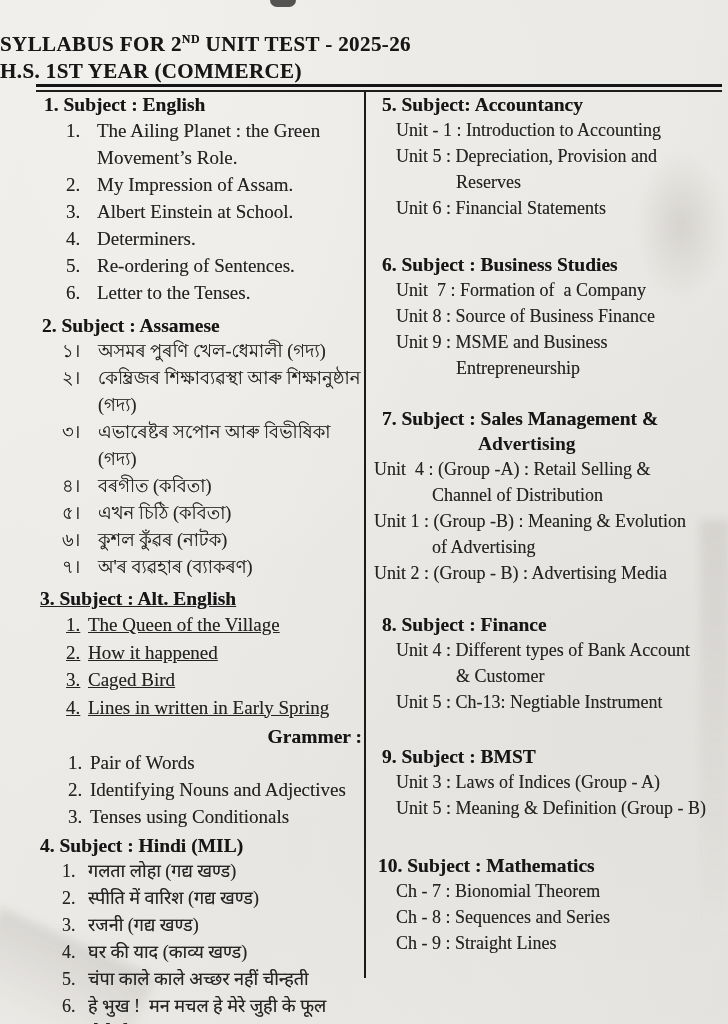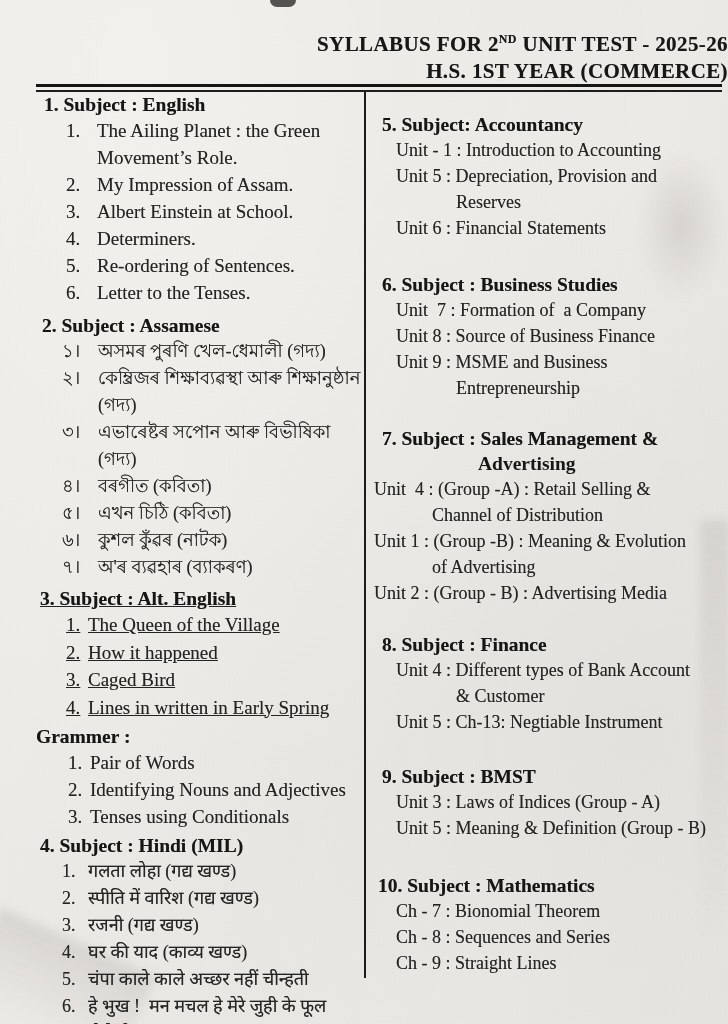--- a/index.html
+++ b/index.html
@@ -23,40 +23,40 @@
   .streak1 { top:150px; left:636px; width:90px; height:150px;
     background:radial-gradient(ellipse, rgba(158,156,152,.28) 0%, rgba(158,156,152,0) 70%);
     filter:blur(5px); }
   .streak2 { top:938px; left:-26px; width:170px; height:95px; transform:rotate(24deg);
     background:linear-gradient(rgba(168,166,162,.30), rgba(168,166,162,0));
     filter:blur(5px); }
   .streak3 { top:520px; left:700px; width:30px; height:420px;
     background:linear-gradient(rgba(160,158,154,.22), rgba(160,158,154,0));
     filter:blur(4px); }
 
-  .title-wrap { position:absolute; top:26px; left:0; width:100%; text-align:right; }
+  .title-wrap { position:absolute; top:26px; left:0; width:100%; text-align:left; }
   .title-line { font-weight:bold; font-size:21px; line-height:27px;
     letter-spacing:.4px; color:#171717; white-space:pre-wrap;
     text-shadow:0 0 .5px rgba(30,30,30,.55); }
   .title-line sup { font-size:12px; }
 
   .rule { position:absolute; top:84px; left:36px; width:686px; height:8px;
     border-top:3px solid #151515; border-bottom:2px solid #1d1d1d; }
   .divider { position:absolute; top:92px; left:364px; width:2px; height:886px;
     background:#1b1b1b; }
 
   .col-left  { position:absolute; top:92px; left:40px;  width:322px; }
   .col-right { position:absolute; top:92px; left:374px; width:352px; }
 
   .h1 { font-weight:bold; font-size:19.5px; line-height:25px; color:#161616;
     white-space:pre-wrap; text-shadow:0 0 .5px rgba(30,30,30,.5); }
-  .pl4 { padding-left:4px; } .pl2 { padding-left:2px; } .pl8 { padding-left:8px;margin-top:20px; }
+  .pl4 { padding-left:4px; } .pl2 { padding-left:2px; } .pl8 { padding-left:8px; }
   .h2 { font-weight:bold; font-size:19.5px; line-height:25px; color:#161616;
     padding-left:104px; white-space:pre-wrap; }
-  .gr-head { margin-left:-4px; }
+  .gr-head { margin-left:-4px;text-align:right; }
 
   .item { display:flex; font-size:19px; line-height:27px; padding-left:26px;
     white-space:pre-wrap; text-shadow:0 0 .4px rgba(40,40,40,.45); }
   .item .num { flex:none; width:31px; }
   .item .txt { flex:1; }
   .tline { display:block; }
 
   .as-item { font-size:18px; line-height:27px; padding-left:22px; }
   .as-item .num { width:36px; }
   .alt-item { padding-left:26px; line-height:27.5px; }

